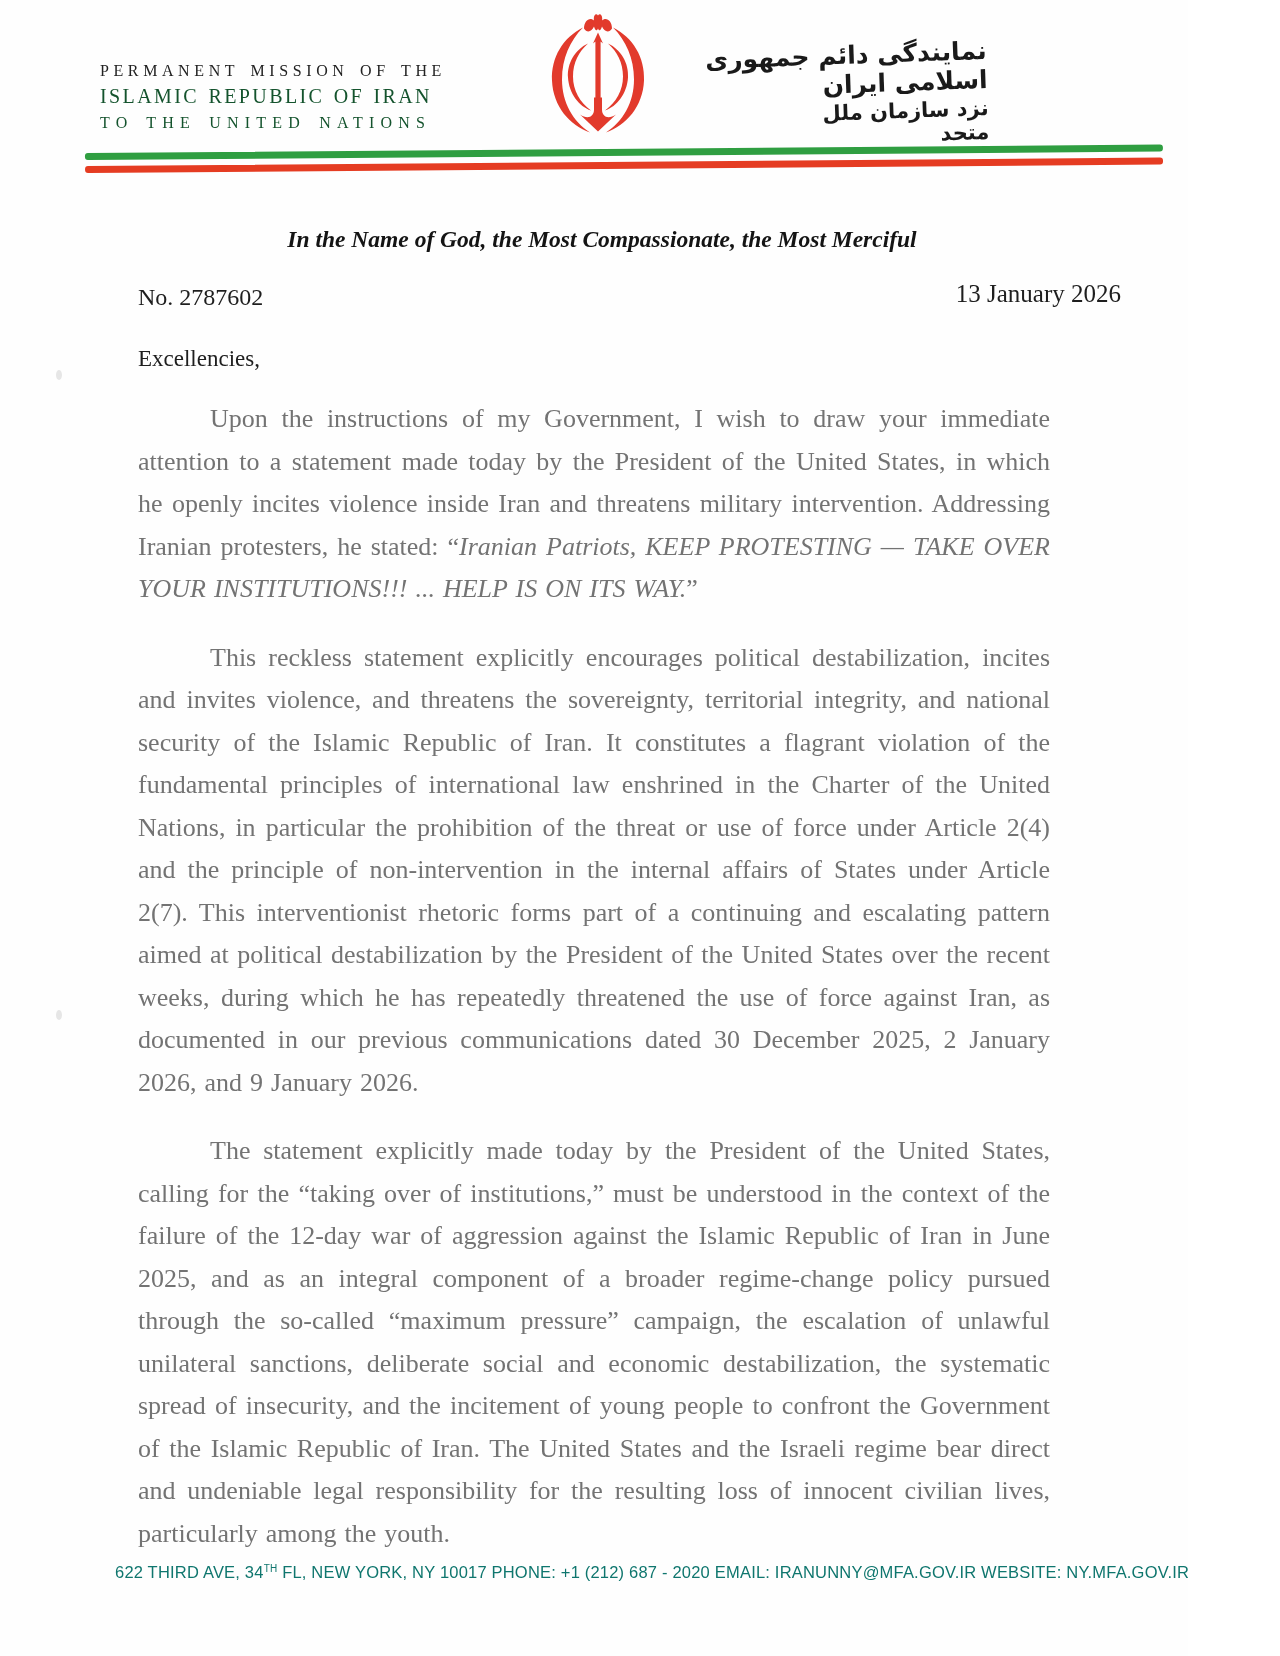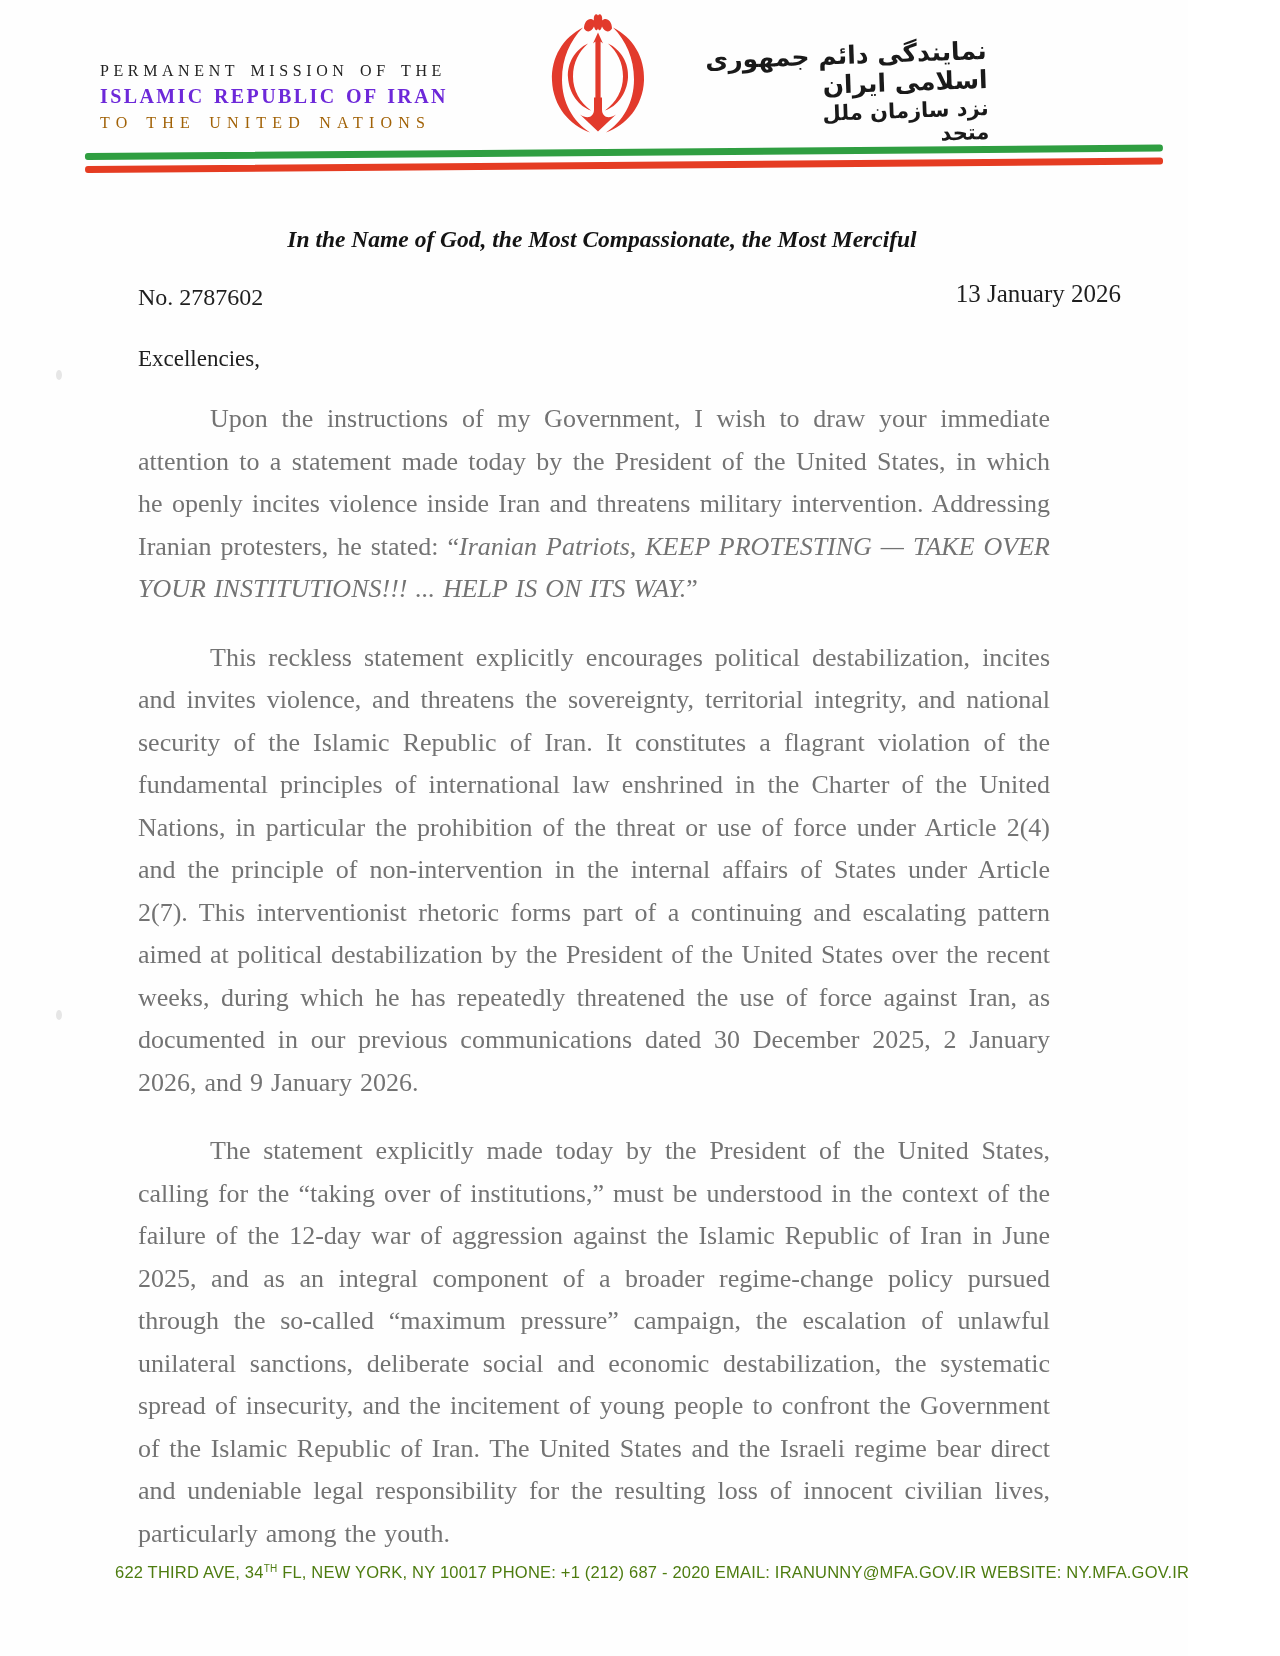--- a/index.html
+++ b/index.html
@@ -21,32 +21,32 @@
     white-space: nowrap;
   }
   .mission-en .m1 {
     font-size: 16px;
     letter-spacing: 4.6px;
     word-spacing: 3px;
     color: #222;
   }
   .mission-en .m2 {
     font-size: 20px;
-    font-weight: bold;
+    font-weight: normal;
     letter-spacing: 2.4px;
     word-spacing: 2px;
     margin-top: 5px;
-    color: #6d28d9;
+    color: #14532d;
   }
   .mission-en .m3 {
     font-size: 16px;
     letter-spacing: 6.2px;
     word-spacing: 3px;
     margin-top: 6px;
-    color: #a16207;
+    color: #14532d;
   }
 
   .emblem {
     position: absolute;
     left: 543px;
     top: 13px;
     width: 110px;
     height: 126px;
   }
   .emblem svg { width: 100%; height: 100%; }
@@ -126,21 +126,21 @@
 
   
   .page-footer {
     position: absolute;
     left: 115px;
     top: 1563px;
     width: 1050px;
     font-family: "Liberation Sans", sans-serif;
     font-size: 16.5px;
     letter-spacing: 0.2px;
-    color: #4d7c0f;
+    color: #0f766e;
     white-space: nowrap;
   }
   .page-footer sup {
     font-size: 10px;
     vertical-align: super;
     line-height: 0;
   }
 
   
   .artifact {

